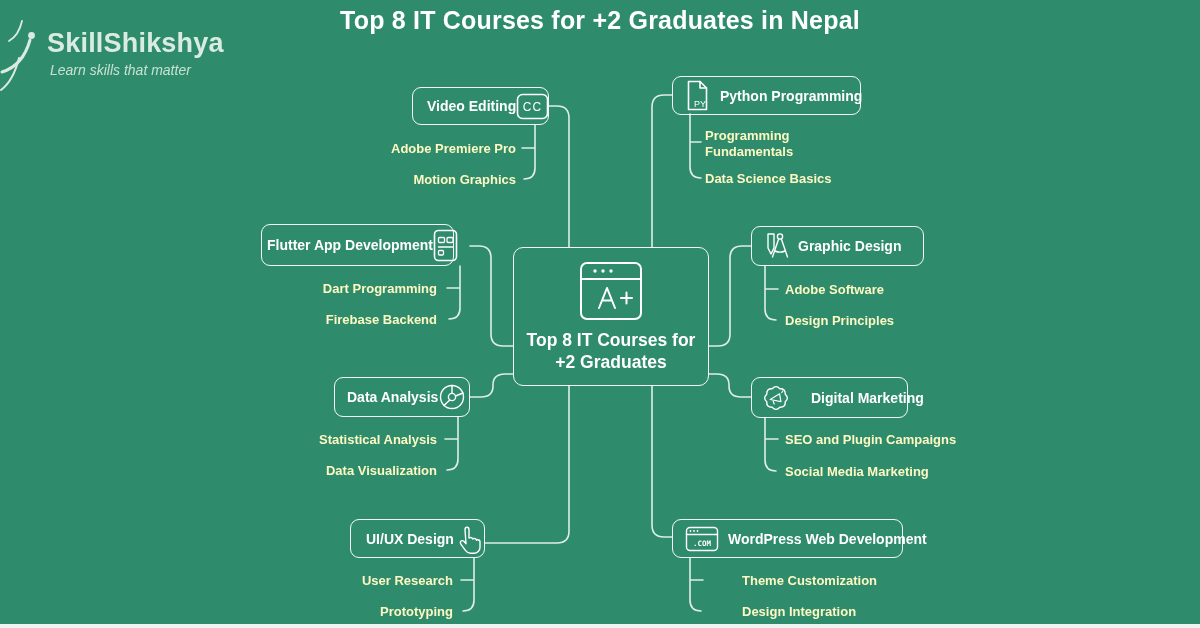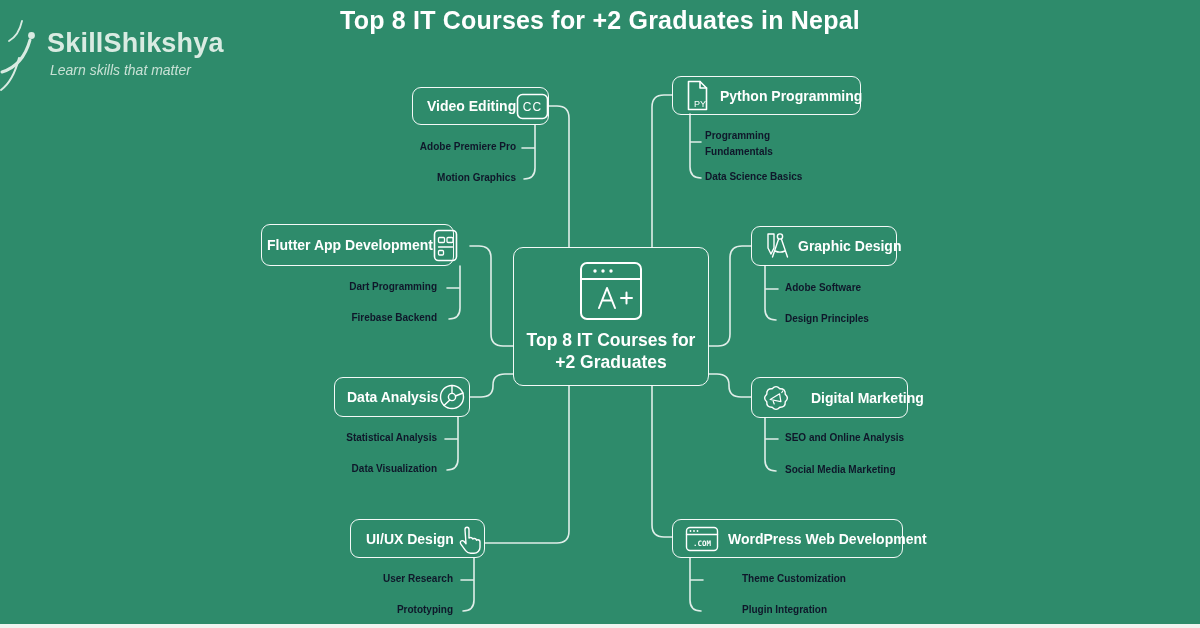--- a/index.html
+++ b/index.html
@@ -29,21 +29,21 @@
   .node svg{flex:0 0 auto;display:block;}
   .central{
     position:absolute;left:513px;top:247px;width:196px;height:139px;box-sizing:border-box;
     border:1.7px solid rgba(255,255,255,.95);border-radius:10px;
     display:flex;flex-direction:column;align-items:center;padding-top:13px;
   }
   .central .ctitle{
     margin-top:8px;color:#fff;font-weight:bold;font-size:17.5px;line-height:22px;text-align:center;
   }
   .sub{
-    position:absolute;color:#0f172a;font-weight:bold;font-size:10px;white-space:nowrap;
+    position:absolute;color:#fef9c3;font-weight:bold;font-size:13px;white-space:nowrap;
   }
   .sub.r{text-align:right;}
   .sub.wrap{white-space:normal;width:135px;line-height:16px;}
   .icon-stroke{stroke:#fff;stroke-width:1.6;fill:none;stroke-linecap:round;stroke-linejoin:round;}
   .icon-text{fill:#fff;font-family:"Liberation Sans",sans-serif;font-weight:bold;}
   .mono{font-family:"DejaVu Sans Mono",monospace;}
   .bottom-strip{position:absolute;left:0;bottom:0;width:100%;height:4px;background:#EFF4F1;}
 </style>
 </head>
 <body>
@@ -118,21 +118,21 @@
     <span class="lbl">Flutter App Development</span>
     <svg width="25" height="33" viewBox="0 0 25 33">
       <rect x="1.5" y="1.5" width="22" height="30" rx="4" class="icon-stroke"></rect>
       <rect x="5.5" y="8.5" width="6" height="5" rx="1" class="icon-stroke" style="stroke-width:1.3"></rect>
       <rect x="14" y="8.5" width="6" height="5" rx="1" class="icon-stroke" style="stroke-width:1.3"></rect>
       <path d="M5.5,18 H19.5" class="icon-stroke" style="stroke-width:1.3"></path>
       <rect x="5.5" y="21.5" width="5" height="4.5" rx="1" class="icon-stroke" style="stroke-width:1.3"></rect>
     </svg>
   </div>
 
-  <div class="node" style="left:751px;top:226px;width:146px;height:40px;padding:0 8px 0 11px;justify-content:flex-start;gap:9px;">
+  <div class="node" style="left:751px;top:226px;width:173px;height:40px;padding:0 8px 0 11px;justify-content:flex-start;gap:9px;">
     <svg width="26" height="30" viewBox="0 0 26 30">
       <path d="M5,3 H11 V17 L8,23 L5,17 Z" class="icon-stroke" style="stroke-width:1.4"></path>
       <circle cx="17" cy="5.5" r="2.6" class="icon-stroke" style="stroke-width:1.4"></circle>
       <path d="M15.7,7.8 L9.5,26 M18.3,7.8 L24.5,26" class="icon-stroke" style="stroke-width:1.4"></path>
       <path d="M12,20 A12,12 0 0 0 22,20" class="icon-stroke" style="stroke-width:1.4"></path>
     </svg>
     <span class="lbl">Graphic Design</span>
   </div>
 
   <div class="node" style="left:334px;top:377px;width:136px;height:40px;padding:0 8px 0 12px;">
@@ -178,19 +178,19 @@
   <div class="sub r" style="right:763px;top:312px;">Firebase Backend</div>
   <div class="sub r" style="right:763px;top:432px;">Statistical Analysis</div>
   <div class="sub r" style="right:763px;top:463px;">Data Visualization</div>
   <div class="sub r" style="right:747px;top:573px;">User Research</div>
   <div class="sub r" style="right:747px;top:604px;">Prototyping</div>
 
   <div class="sub wrap" style="left:705px;top:128px;">Programming Fundamentals</div>
   <div class="sub" style="left:705px;top:171px;">Data Science Basics</div>
   <div class="sub" style="left:785px;top:282px;">Adobe Software</div>
   <div class="sub" style="left:785px;top:313px;">Design Principles</div>
-  <div class="sub" style="left:785px;top:432px;">SEO and Online Analysis</div>
+  <div class="sub" style="left:785px;top:432px;">SEO and Plugin Campaigns</div>
   <div class="sub" style="left:785px;top:464px;">Social Media Marketing</div>
   <div class="sub" style="left:742px;top:573px;">Theme Customization</div>
-  <div class="sub" style="left:742px;top:604px;">Plugin Integration</div>
+  <div class="sub" style="left:742px;top:604px;">Design Integration</div>
 
   <div class="bottom-strip"></div>
 </div>
 
 </body></html>

